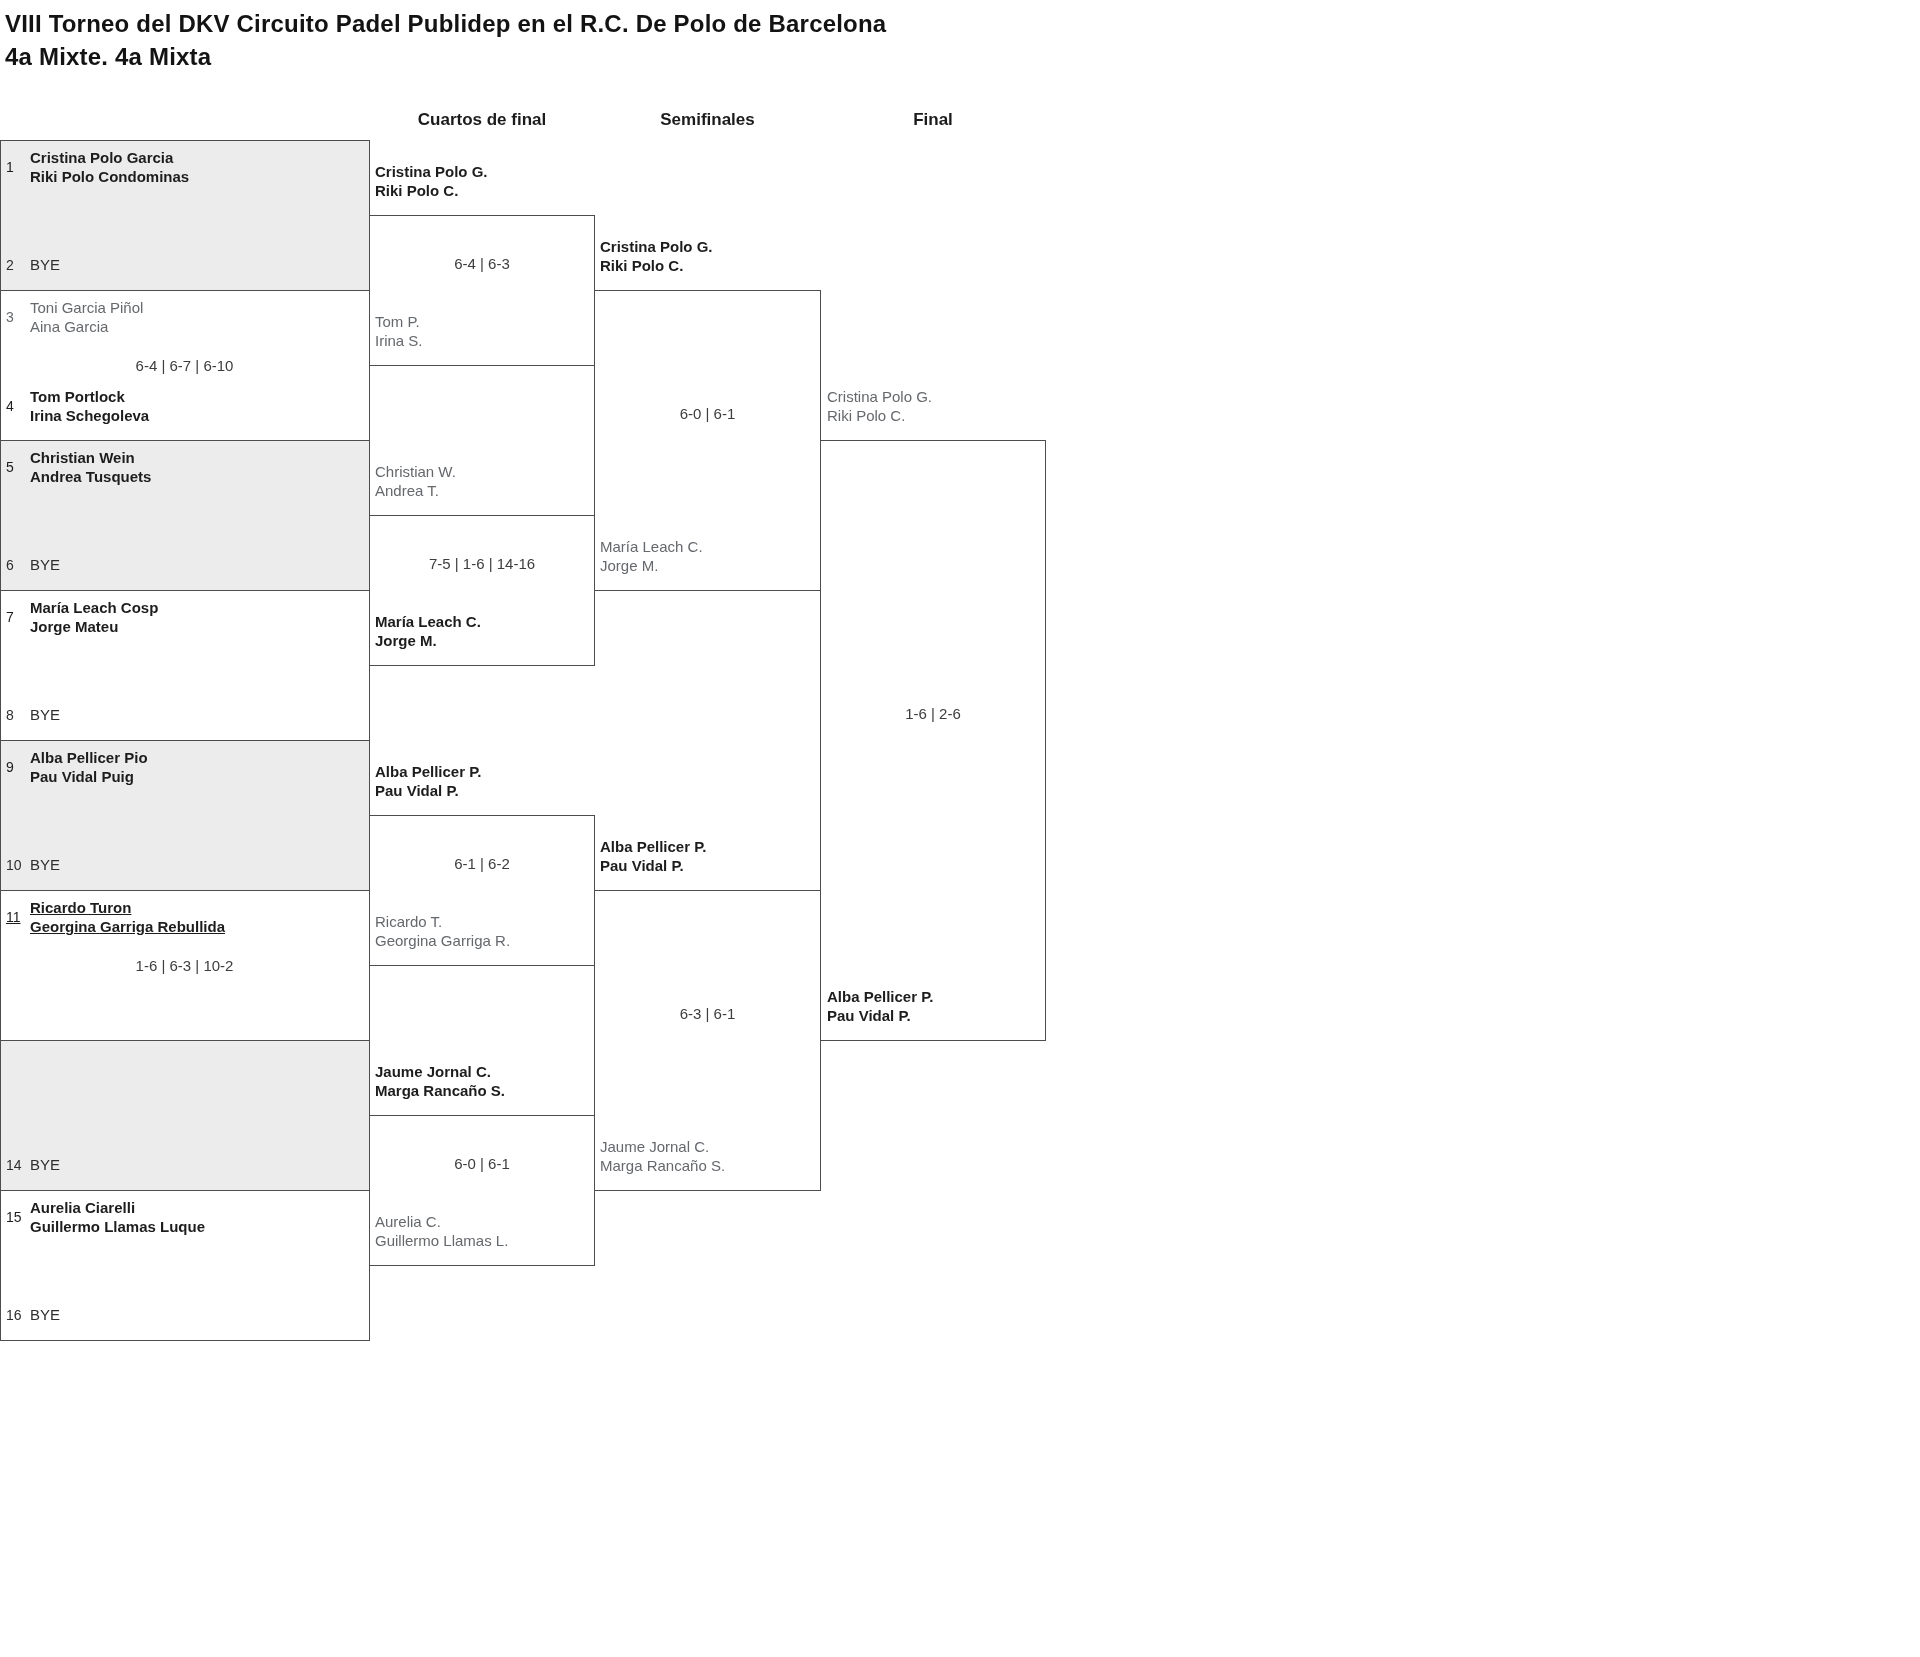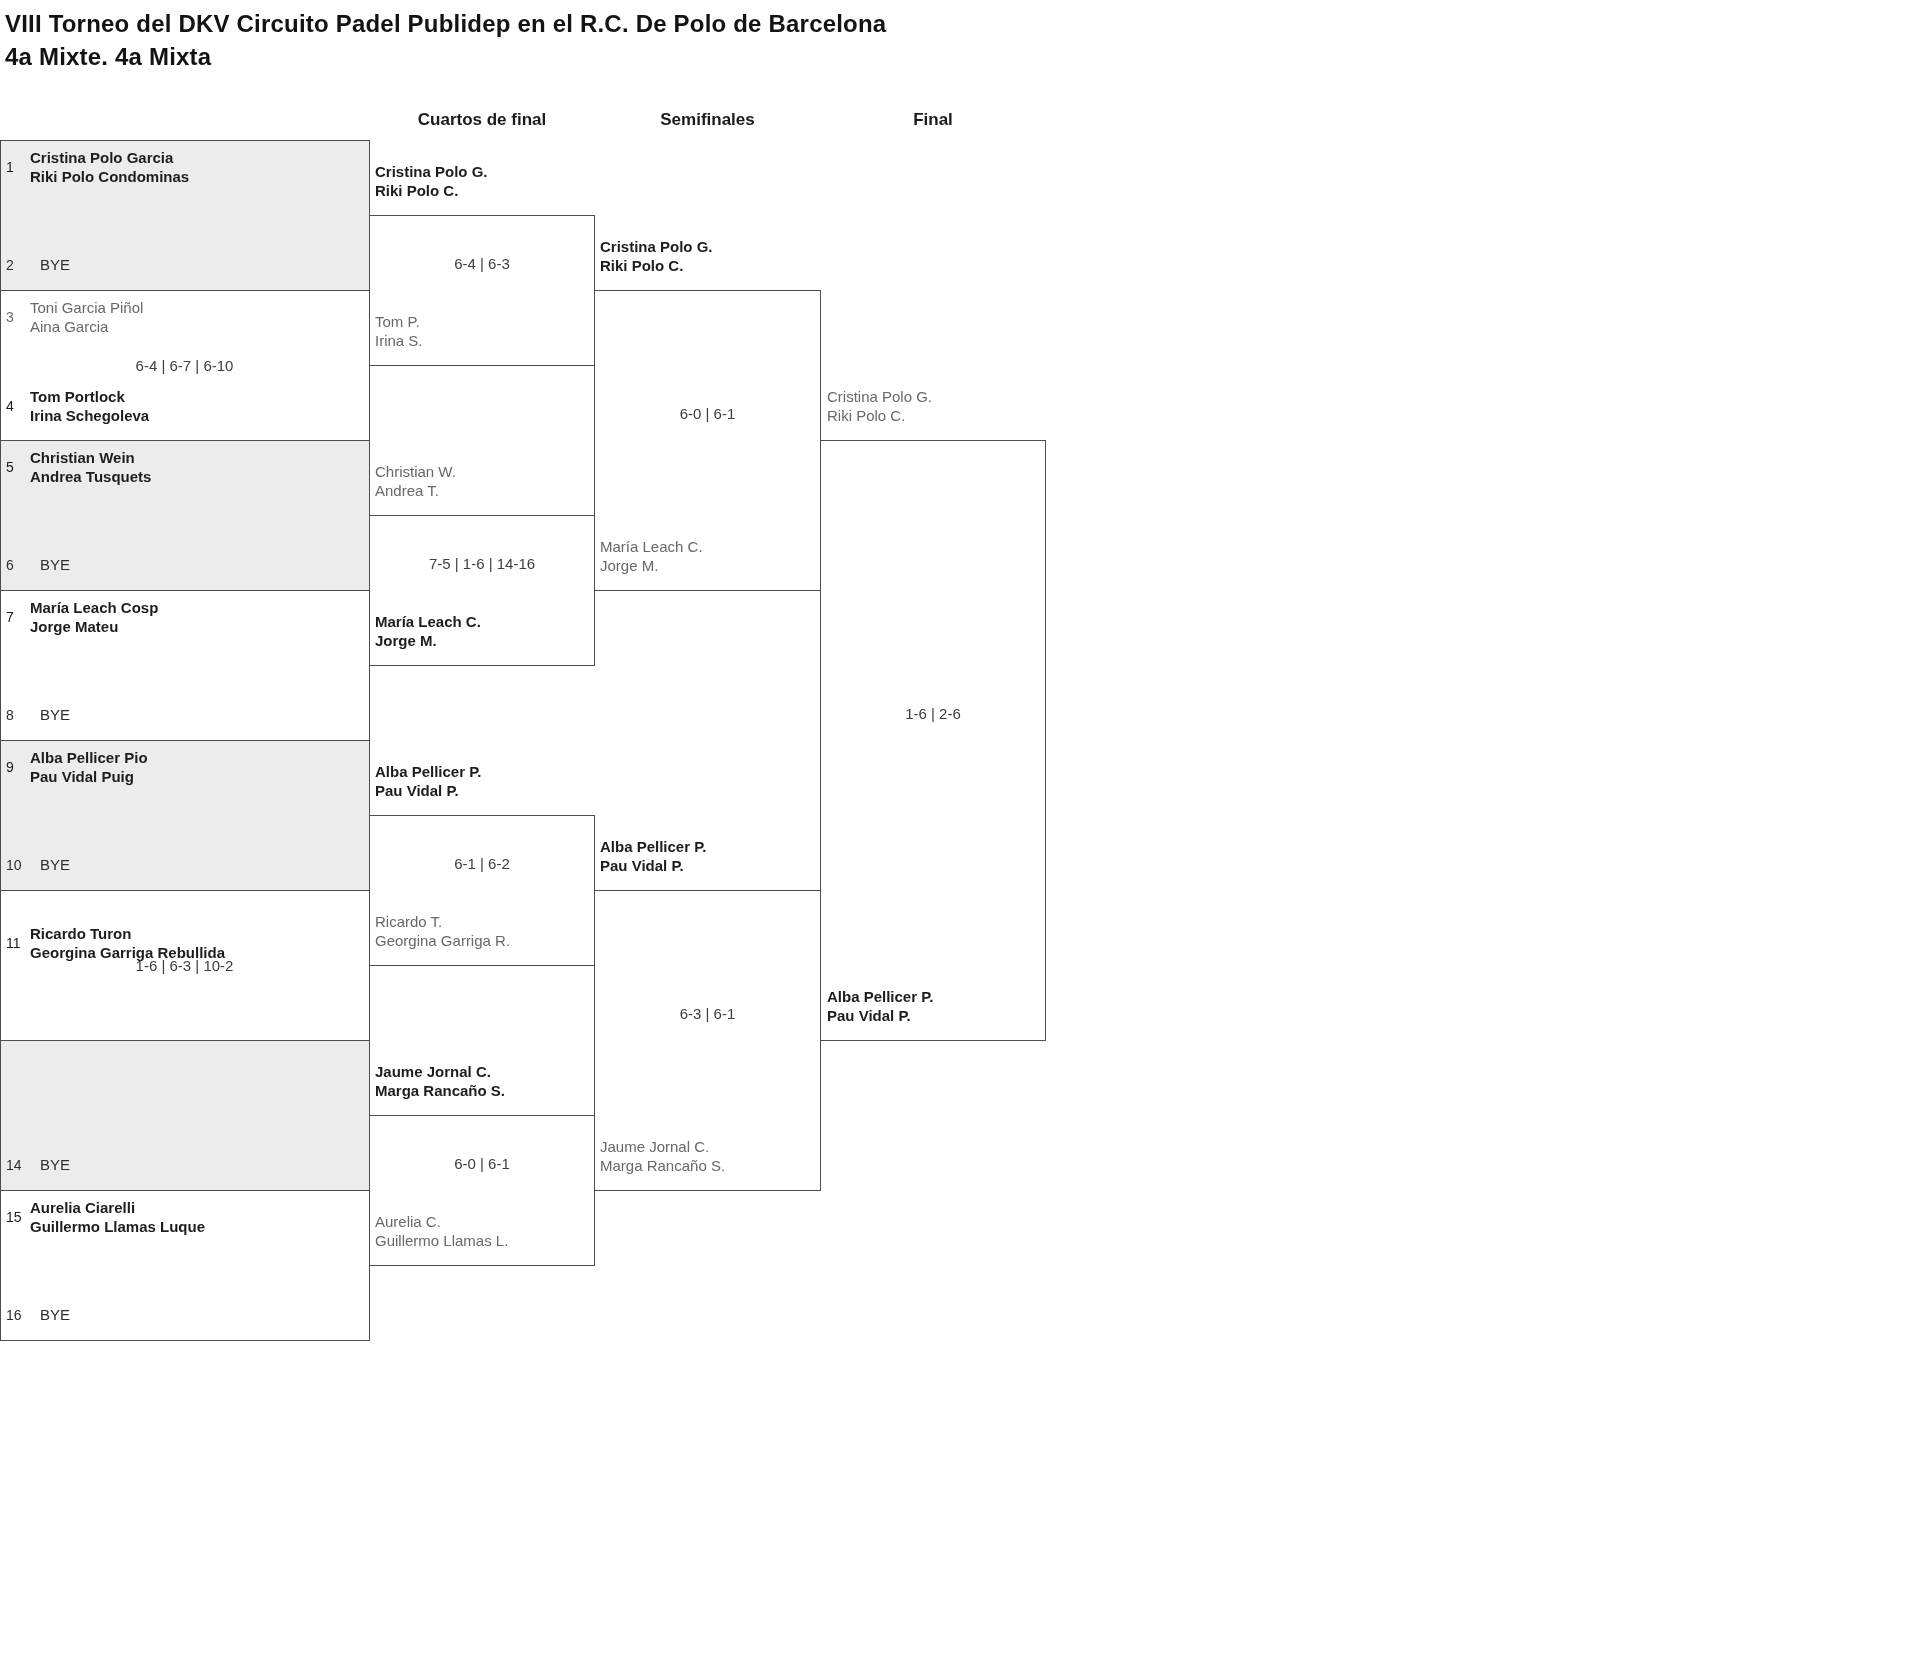--- a/index.html
+++ b/index.html
@@ -15,21 +15,21 @@
       color:var(--headerc);text-align:center;}
   .rh0{left:0;width:370px;margin-top:39px;} .rh1{left:369px;width:226px;} .rh2{left:594px;width:227px;} .rh3{left:820px;width:226px;}
   #bracket{position:absolute;left:0;top:0;width:1046px;height:1345px;}
   .box{position:absolute;box-sizing:border-box;border:1px solid var(--border);background:#fff;}
   .box.alt{background:var(--graybg);}
   .team{position:absolute;display:flex;align-items:center;}
   .team .seed{flex:0 0 auto;width:24px;padding-left:6px;font-size:14px;font-weight:400;}
   .team .names{display:flex;flex-direction:column;font-size:15px;line-height:19px;white-space:nowrap;}
   .team.win{color:var(--winner);} .team.win .names{font-weight:700;}
   .team.lose{color:var(--loser);} .team.lose .names{font-weight:400;}
-  .team.bye{color:var(--byec);} .team.bye .names{font-weight:400;margin-left:10px;}
+  .team.bye{color:var(--byec);} .team.bye .names{font-weight:400;}
   .score{position:absolute;font-size:15px;line-height:19px;color:var(--scorec);
          text-align:center;white-space:nowrap;}
 </style>
 </head>
 <body>
 
 <div class="page">
   <div class="title">
     <div>VIII Torneo del DKV Circuito Padel Publidep en el R.C. De Polo de Barcelona</div>
     <div>4a Mixte. 4a Mixta</div>
@@ -107,21 +107,21 @@
           <span>Pau Vidal Puig</span>
         </span>
       </div>
       <div class="team bye" style="left: 0px; top: 855px; width: 365px;">
         <span class="seed">10</span>
         <span class="names">
           <span>BYE</span>
         </span>
       </div>
       <div class="box" style="left: 0px; top: 890px; width: 370px; height: 151px;"></div>
-      <div class="team win" style="left: 0px; top: 924px; width: 365px;">
+      <div class="team win" style="left: 0px; top: 898px; width: 365px; text-decoration: underline;">
         <span class="seed">11</span>
         <span class="names">
           <span>Ricardo Turon</span>
           <span>Georgina Garriga Rebullida</span>
         </span>
       </div>
       <div class="score" style="left: 0px; top: 956px; width: 369px;">1-6 | 6-3 | 10-2</div>
       <div class="box alt" style="left: 0px; top: 1040px; width: 370px; height: 151px;"></div>
       <div class="team bye" style="left: 0px; top: 1155px; width: 365px;">
         <span class="seed">14</span>

